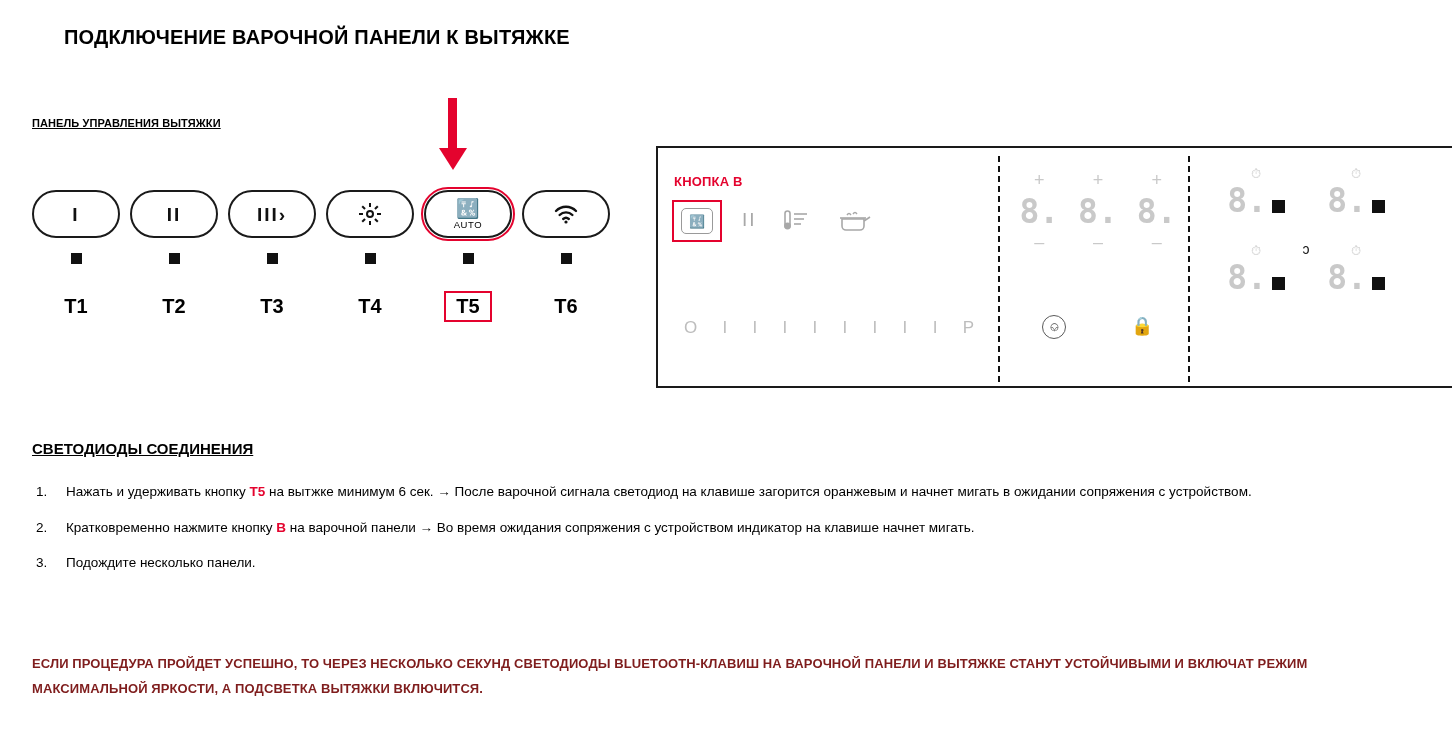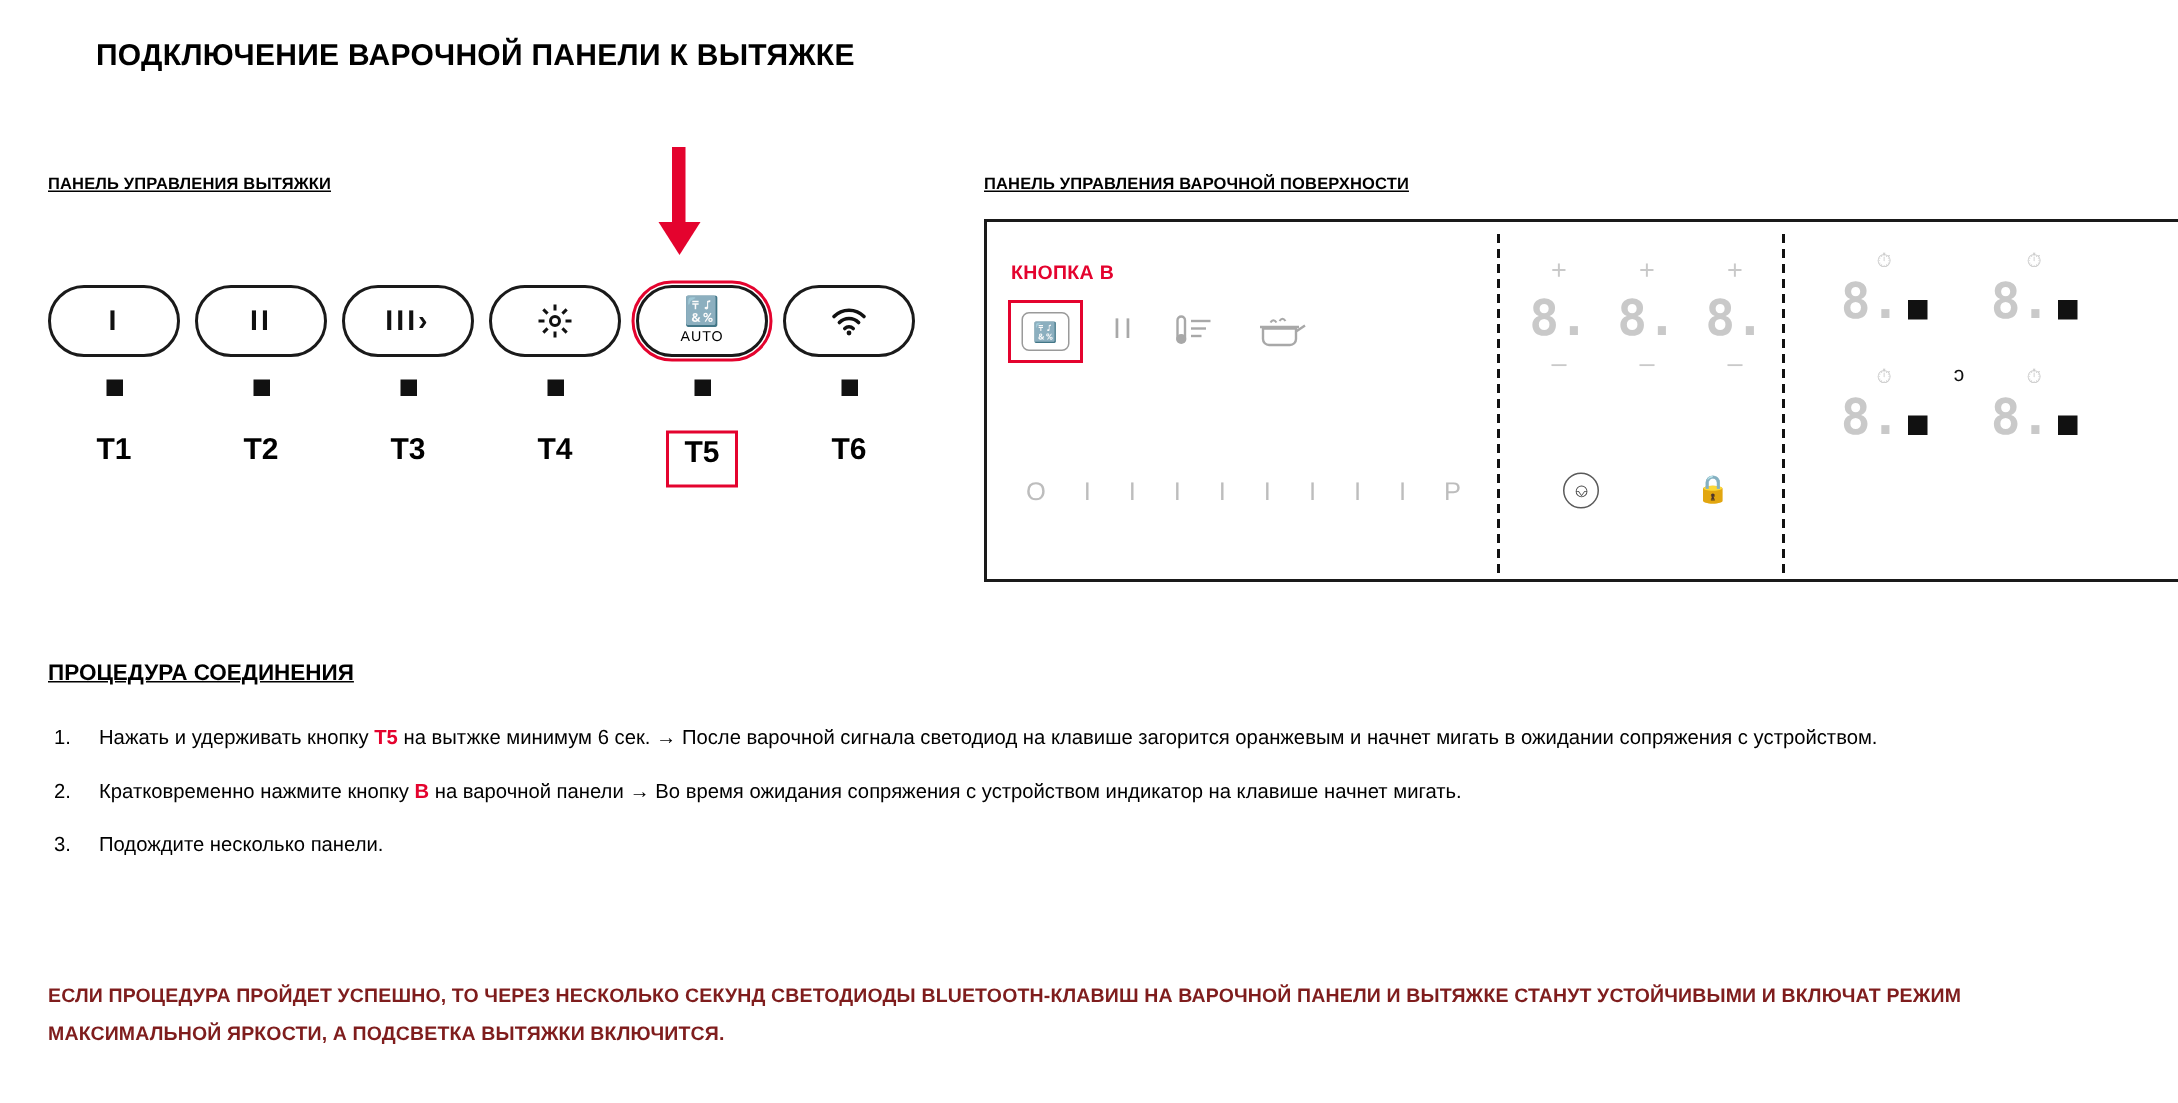--- a/index.html
+++ b/index.html
@@ -124,20 +124,21 @@
     position: absolute;
     left: 32px;
     top: 287px;
     display: flex;
     gap: 10px;
   }
   .tlabel-cell {
     width: 88px;
     display: flex;
     justify-content: center;
+    align-items: center;
     height: 38px;
   }
   .tlabel {
     font-size: 20px;
     font-weight: bold;
     padding: 2px 6px;
   }
   .tlabel.boxed {
     border: 2px solid #e4032e;
     padding: 2px 10px;
@@ -409,21 +410,20 @@
         <span class="tlabel">T4</span>
       </div>
     <div class="tlabel-cell">
         <span class="tlabel boxed">T5</span>
       </div>
     <div class="tlabel-cell">
         <span class="tlabel">T6</span>
       </div>
   </div>
 
-  <div class="sec-head" id="hob-head">ПАНЕЛЬ УПРАВЛЕНИЯ ВАРОЧНОЙ ПОВЕРХНОСТИ</div>
 
   <div class="hob-panel">
     <div class="dash" id="dash1"></div>
     <div class="dash" id="dash2"></div>
 
     <div class="knopka-label">КНОПКА B</div>
 
     <div class="hob-bt-box">
       <div class="hob-bt-inner">🔣</div>
     </div>
@@ -511,21 +511,21 @@
           <span class="dotsq"></span>
         </span>
         <span class="tdigit-wrap">
           <span class="tdigit">8.</span>
           <span class="dotsq"></span>
         </span>
       </div>
     </div>
   </div>
 
-  <div class="proc-head">ПРОЦЕДУРА СОЕДИНЕНИЯ</div>
+  <div class="proc-head">СВЕТОДИОДЫ СОЕДИНЕНИЯ</div>
 
   <div class="steps">
     <div class="step">
       <span class="num">1.</span>
       <span>Нажать и удерживать кнопку </span><span class="red-b">T5</span><span> на вытжке минимум 6 сек.  </span><span class="arrow-g">→</span><span> После варочной сигнала светодиод на клавише загорится оранжевым и начнет мигать в ожидании сопряжения с устройством.</span>
     </div>
     <div class="step">
       <span class="num">2.</span>
       <span>Кратковременно нажмите кнопку </span><span class="red-b">B</span><span> на варочной панели </span><span class="arrow-g">→</span><span> Во время ожидания сопряжения с устройством индикатор на клавише начнет мигать.</span>
     </div>

